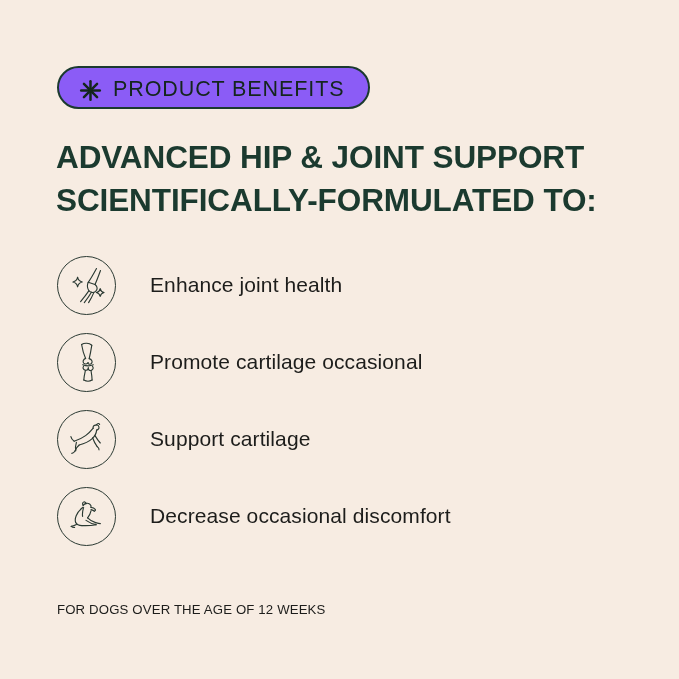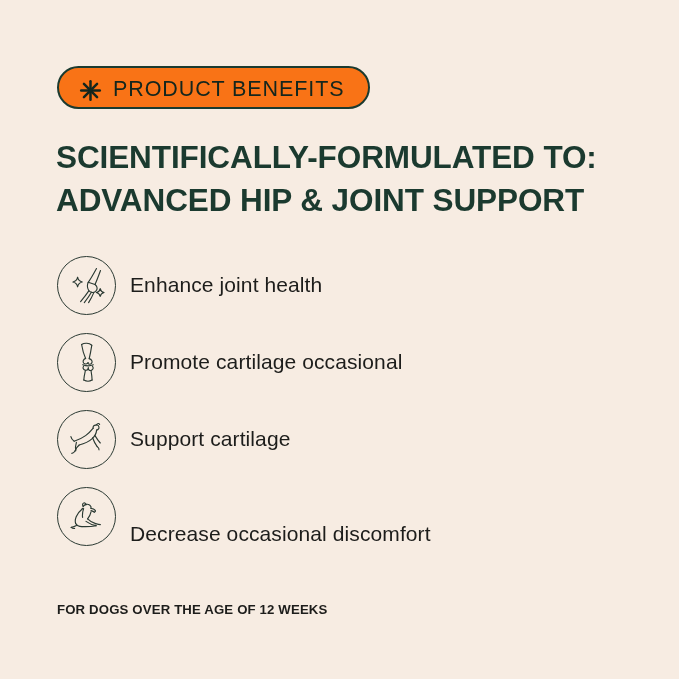--- a/index.html
+++ b/index.html
@@ -24,21 +24,21 @@
   
   .badge-row {
     position: absolute;
     left: 57px;
     top: 66px;
   }
   .badge {
     display: inline-flex;
     align-items: center;
     gap: 11px;
-    background: #f97316;
+    background: #8b5cf6;
     border: 2px solid #1b3a2f;
     border-radius: 999px;
     padding: 7px 24px 3px 20px;
     box-sizing: border-box;
     height: 43px;
   }
   .badge-asterisk {
     display: block;
     width: 23px;
     height: 23px;
@@ -73,22 +73,23 @@
     position: absolute;
     left: 57px;
     top: 255px;
     width: 560px;
   }
   .benefit {
     display: flex;
     align-items: center;
     height: 60px;
     margin-bottom: 17px;
-  }
-  .benefit:last-child { margin-bottom: 0; align-items: flex-end; }
+    gap: 20px;
+  }
+  .benefit:last-child { margin-bottom: 0; }
 
   .benefit-icon {
     width: 59px;
     height: 59px;
     flex: none;
     border-radius: 50%;
     border: 1.3px solid #2b3a33;
     box-sizing: border-box;
     display: flex;
     align-items: center;
@@ -107,21 +108,21 @@
     line-height: 1.2;
     white-space: nowrap;
   }
 
   
   .footer-note {
     position: absolute;
     left: 57px;
     top: 602px;
     font-size: 13.2px;
-    font-weight: 700;
+    font-weight: 400;
     letter-spacing: 0.15px;
     color: #1d1d1b;
     white-space: nowrap;
   }
 </style>
 </head>
 <body>
 
 <div class="canvas">
 
@@ -133,22 +134,22 @@
           <line x1="2.3" y1="12" x2="21.7" y2="12"></line>
           <line x1="5.15" y1="5.15" x2="18.85" y2="18.85"></line>
           <line x1="18.85" y1="5.15" x2="5.15" y2="18.85"></line>
         </g>
       </svg>
       <span class="badge-label">PRODUCT BENEFITS</span>
     </div>
   </div>
 
   <div class="headline">
+    <div>ADVANCED HIP &amp; JOINT SUPPORT</div>
     <div>SCIENTIFICALLY-FORMULATED TO:</div>
-    <div>ADVANCED HIP &amp; JOINT SUPPORT</div>
   </div>
 
   <div class="benefits">
 
     <div class="benefit">
       <span class="benefit-icon">
         <svg width="46" height="46" viewBox="0 0 46 46">
           <g fill="none" stroke="#2b3a33" stroke-width="1.15" stroke-linecap="round" stroke-linejoin="round">
 
             <path d="M32.5 6.5 C29.5 12, 27 16.5, 24.2 20.3"></path>

